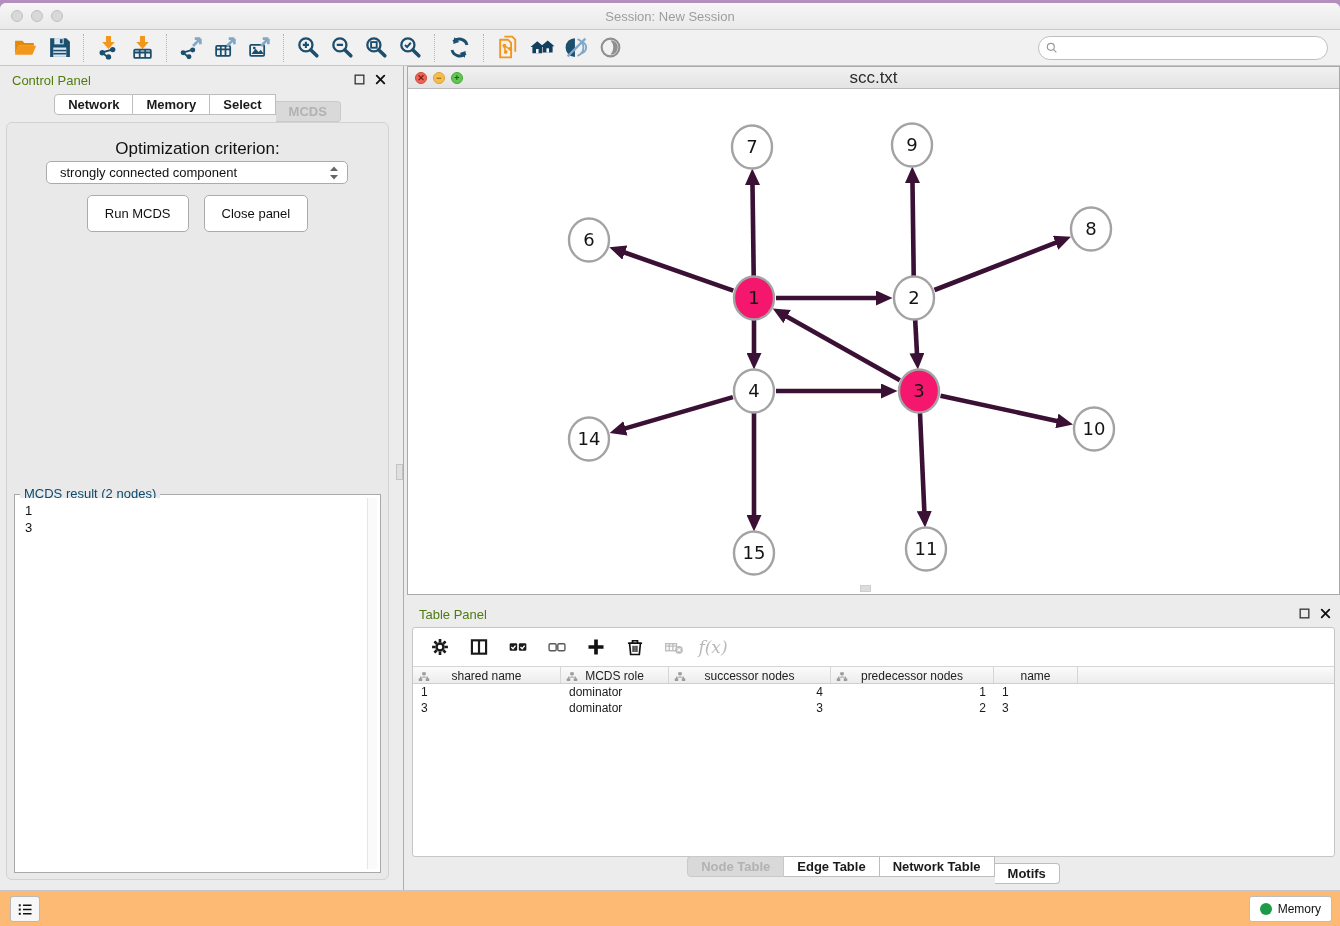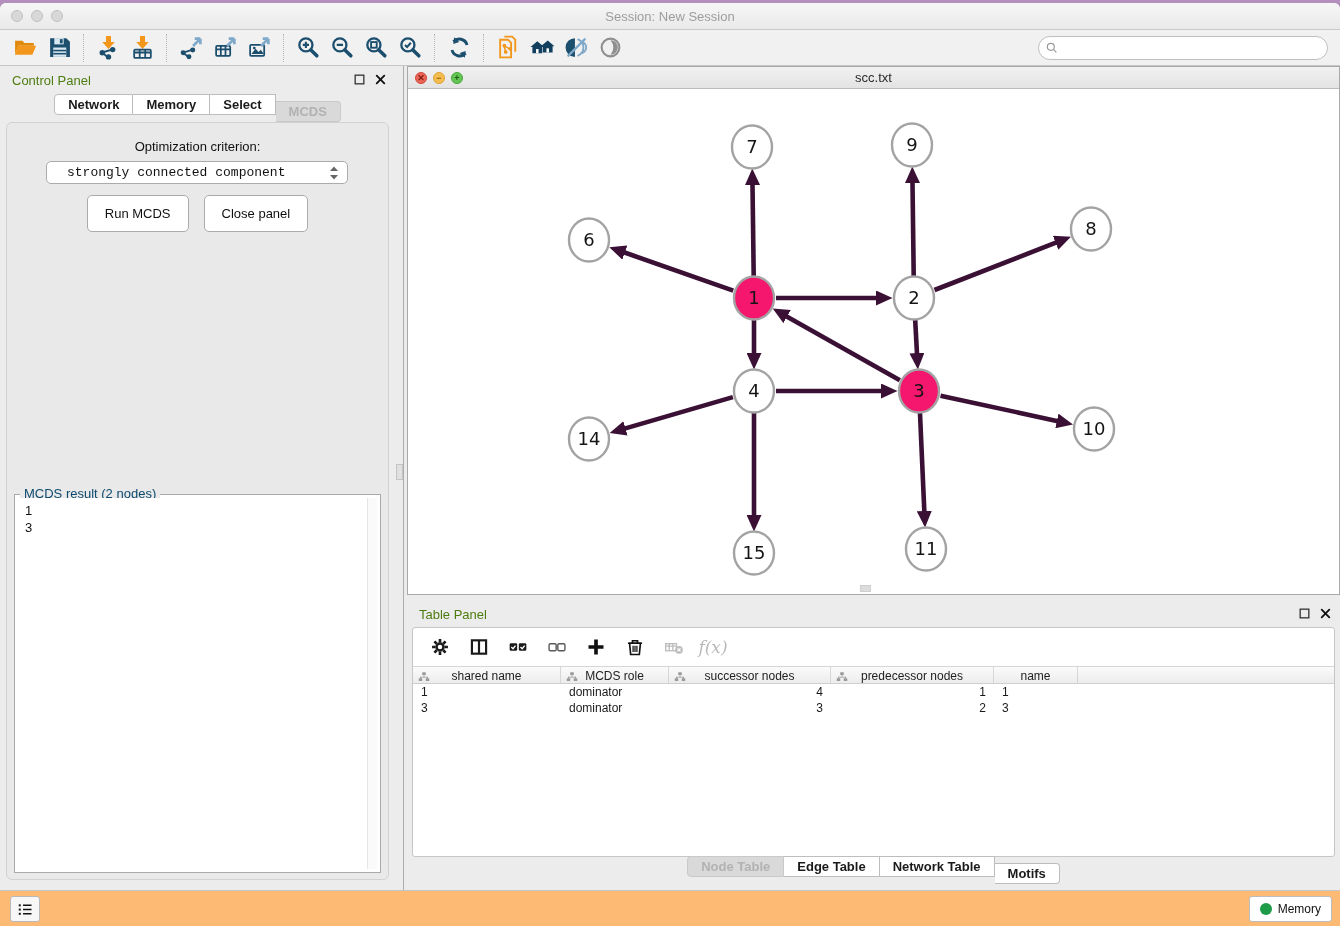--- a/index.html
+++ b/index.html
@@ -29,41 +29,41 @@
   .cp-header { height:28px; position:relative; }
   .panel-title { position:absolute; left:12px; top:7px; font-size:13px; color:#4d7c0f; }
   .panel-icons { position:absolute; right:8px; top:7px; display:flex; gap:8px; align-items:center; }
   .panel-icons svg { width:13px; height:13px; }
   .tabs { display:flex; justify-content:center; }
   .tab { height:21px; line-height:20px; padding:0 13px; background:#fff; border:1px solid #bdbdbd; border-left:none; font-size:13px; font-weight:bold; color:#1a1a1a; }
   .tab:first-child { border-left:1px solid #bdbdbd; border-radius:4px 0 0 4px; }
   .tab:last-child { border-radius:0 4px 4px 0;margin-top:7px; }
   .tab.selected { background:#d9d9d9; color:#b2b2b2; border-color:#c9c9c9; }
   .cp-content { position:absolute; left:6px; right:6px; top:56px; bottom:10px; background:#e9e9e9; border:1px solid #d2d2d2; border-radius:6px; }
-  .opt-label { text-align:center; margin-top:16px; font-size:13px; color:#111; }
-  .select-box { position:absolute; left:39px; right:40px; top:38px; height:23px; background:#fff; border:1px solid #ababab; border-radius:5px; font-size:13px; line-height:21px; padding-left:20px; color:#111;font-family:Liberation Mono, monospace; }
+  .opt-label { text-align:center; margin-top:16px; font-size:17px; color:#111; }
+  .select-box { position:absolute; left:39px; right:40px; top:38px; height:23px; background:#fff; border:1px solid #ababab; border-radius:5px; font-size:13px; line-height:21px; padding-left:13px; color:#111; }
   .select-arrows { position:absolute; right:8px; top:3px; width:10px; height:16px; }
   .btn-row { position:absolute; top:72px; left:0; right:0; display:flex; justify-content:center; gap:15px; }
   .push-btn { height:37px; background:#fff; border:1px solid #ababab; border-radius:5px; font-size:13px; padding:0 17px; color:#111; line-height:21px; }
   .result-group { position:absolute; left:7px; right:7px; top:371px; bottom:6px; border:1px solid #a9a9a9; background:#fff; }
   .result-legend { position:absolute; top:-9px; left:5px; background:#e9e9e9; padding:0 4px; font-size:13px; color:#0c4a6e; }
   .result-box { position:absolute; inset:3px; background:#fff; }
   .result-text { font-size:13px; line-height:17px; padding:4px 7px; white-space:pre; color:#111; font-family:"Liberation Sans",sans-serif; }
   .result-scroll { position:absolute; right:0; top:0; bottom:0; width:10px; background:#fafafa; border-left:1px solid #e6e6e6; }
 
   
   .splitter { position:absolute; left:395px; width:12px; top:0; bottom:0; background:#ececec; }
   .splitter .line { position:absolute; left:8px; top:0; bottom:0; width:1px; background:#adadad; }
   .grip { position:absolute; left:1px; top:398px; width:7px; height:16px; background:#e0e0e0; border:1px solid #c4c4c4; }
 
   
   .right { position:absolute; left:407px; right:0; top:0; bottom:0; }
   .net-window { position:absolute; left:0; right:0; top:0; height:529px; border:1px solid #a9a9a9; background:#fff; }
   .net-titlebar { height:22px; background:linear-gradient(#f1f1f1,#e3e3e3); border-bottom:1px solid #bcbcbc; position:relative; text-align:center; }
-  .net-title { font-size:13px; color:#2b2b2b; line-height:22px; }
+  .net-title { font-size:17px; color:#2b2b2b; line-height:22px; }
   .net-traffic { position:absolute; left:7px; top:5px; display:flex; gap:6px; }
   .tdot { width:12px; height:12px; border-radius:50%; font-size:9px; line-height:11px; text-align:center; font-weight:bold; }
   .tdot.red { background:#ec6558; border:1px solid #d1473c; color:#7e1d14; }
   .tdot.yellow { background:#f5bd4f; border:1px solid #dfa133; color:#8e5d05; }
   .tdot.green { background:#63c654; border:1px solid #46a838; color:#1d5f13; }
   .canvas { position:absolute; left:0; right:0; top:22px; bottom:0; background:#fff; }
   .h-thumb { position:absolute; left:452px; bottom:2px; width:11px; height:7px; background:#dcdcdc; border:1px solid #cfcfcf; }
 
   
   .table-panel { position:absolute; left:0; right:0; top:534px; bottom:0; background:#ececec; }

